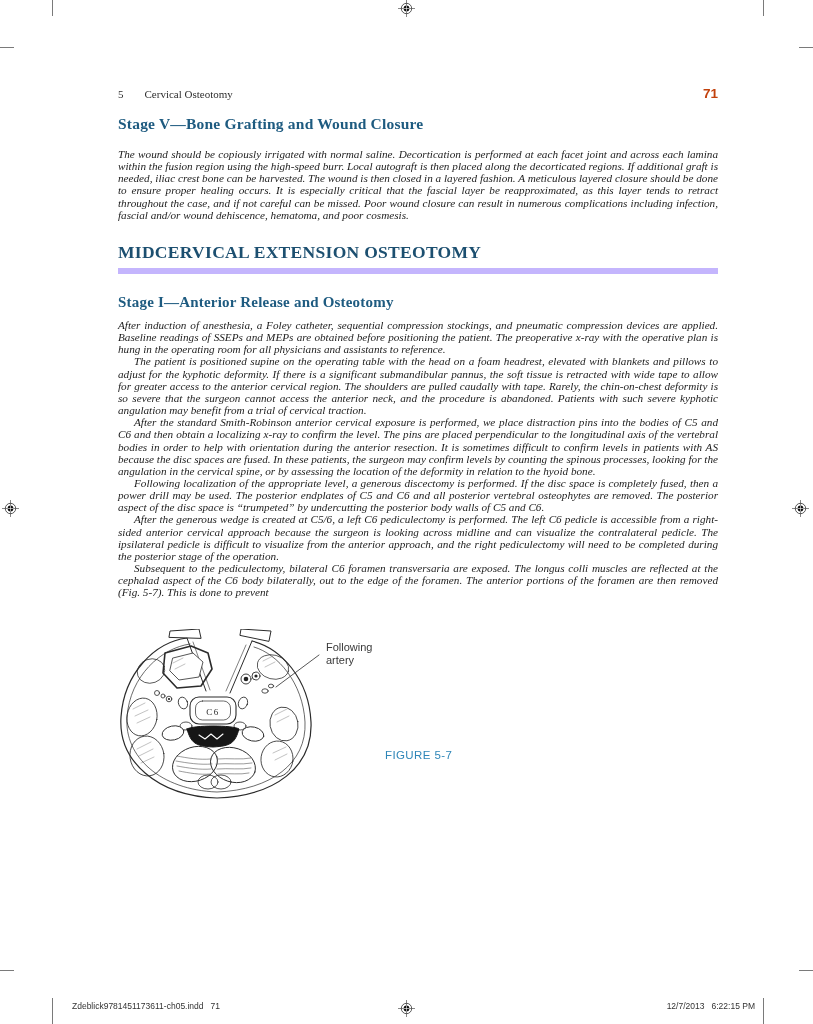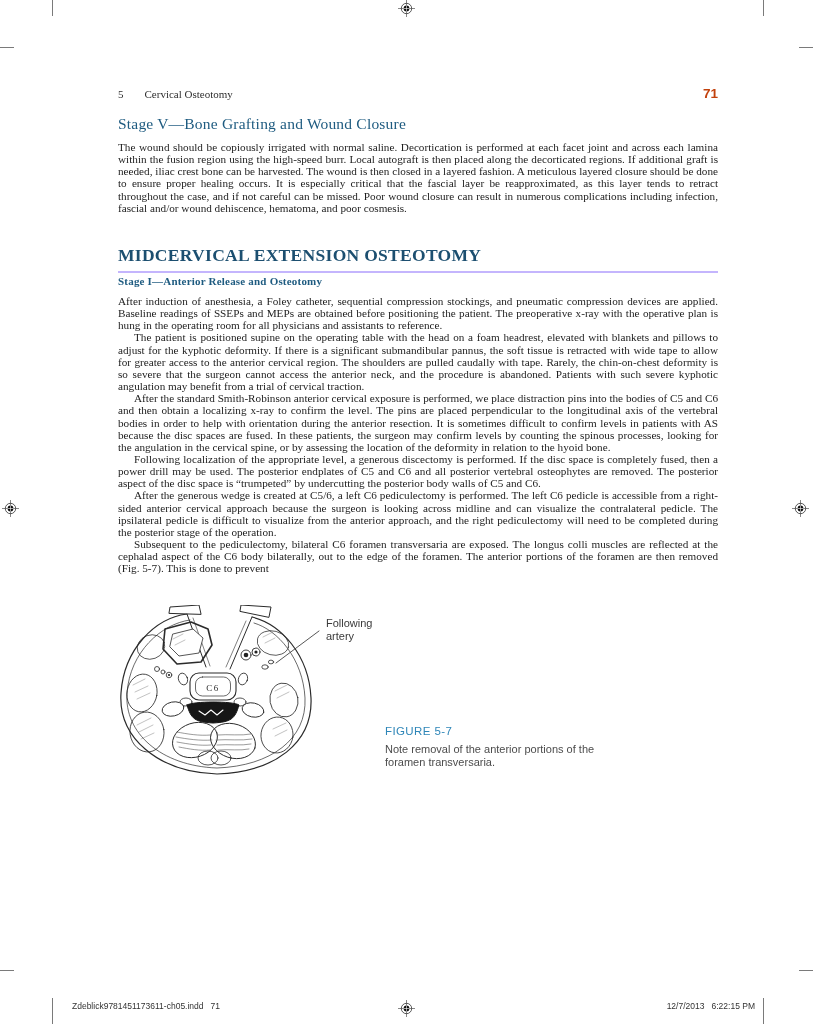--- a/index.html
+++ b/index.html
@@ -13,31 +13,31 @@
   .crop { position:absolute; background:#7a7a7a; }
   .crop.v { width:1px; height:16px; }
   .crop.h { width:14px; height:1px; }
   .regmark { position:absolute; width:17px; height:17px; }
   
   .content { position:absolute; left:118px; top:86px; width:600px; }
   .header-row { display:flex; align-items:baseline; font-size:11px; color:#2e2e2e; }
   .chapter-num { margin-right:21px; }
   .page-num { margin-left:auto; font-family:"Liberation Sans", sans-serif; font-weight:bold; font-size:13.5px; color:#c2410c; }
   h2.stage {
-    margin-top:14px; margin-bottom:8px;
-    font-size:15.5px; font-weight:normal; color:#1e5b80; letter-spacing:.2px;
+    margin-top:14px; margin-bottom:15px;
+    font-size:15.5px; font-weight:bold; color:#1e5b80; letter-spacing:.2px;
   }
   h1.major {
-    margin-top:31px; padding-bottom:5px;
+    margin-top:21px; padding-bottom:5px;
     font-size:17.5px; font-weight:bold; color:#1c4f70; letter-spacing:.3px;
-    border-bottom:2px solid #c4b5fd;
-  }
-  h2.stage2 { margin-top:2px; margin-bottom:8px; font-size:11px; font-weight:bold; color:#1e5b80; letter-spacing:.2px; }
+    border-bottom:6px solid #c4b5fd;
+  }
+  h2.stage2 { margin-top:20px; margin-bottom:8px; font-size:15px; font-weight:bold; color:#1e5b80; letter-spacing:.2px; }
   p.body-par {
-    font-size:11.2px; line-height:12.15px; text-align:justify; color:#1c1c1c;
+    font-size:11.2px; line-height:12.15px; text-align:justify; color:#1c1c1c;font-style:italic;
   }
   p.body-par.indent { text-indent:16px; }
   
   .figure { position:relative; margin-top:28px; margin-left:-5px; height:225px; }
   .drawing { position:absolute; left:0; top:2px; }
   .fig-pointer-label {
     position:absolute; left:213px; top:14px; width:56px;
     font-family:"Liberation Sans", sans-serif; font-size:11px; line-height:13px; color:#3a3a3a;
   }
   .fig-caption { position:absolute; left:272px; top:122px; width:214px; font-family:"Liberation Sans", sans-serif; }
@@ -195,21 +195,20 @@
           </g>
 
           <path d="M 206 26 L 163 58" stroke="#444" stroke-width="0.9"></path>
         </g>
       </svg>
 
       <div class="fig-pointer-label">Following artery</div>
 
       <div class="fig-caption">
         <div class="fig-caption-title">FIGURE 5-7</div>
-        <div class="fig-caption-text">Note removal of the anterior portions of the foramen transversaria.</div>
       </div>
     </div>
   </div>
 
   <div class="footer-item footer-left">Zdeblick9781451173611-ch05.indd   71</div>
   <div class="footer-item footer-right">12/7/2013   6:22:15 PM</div>
 
 </div>
 
 </body></html>

